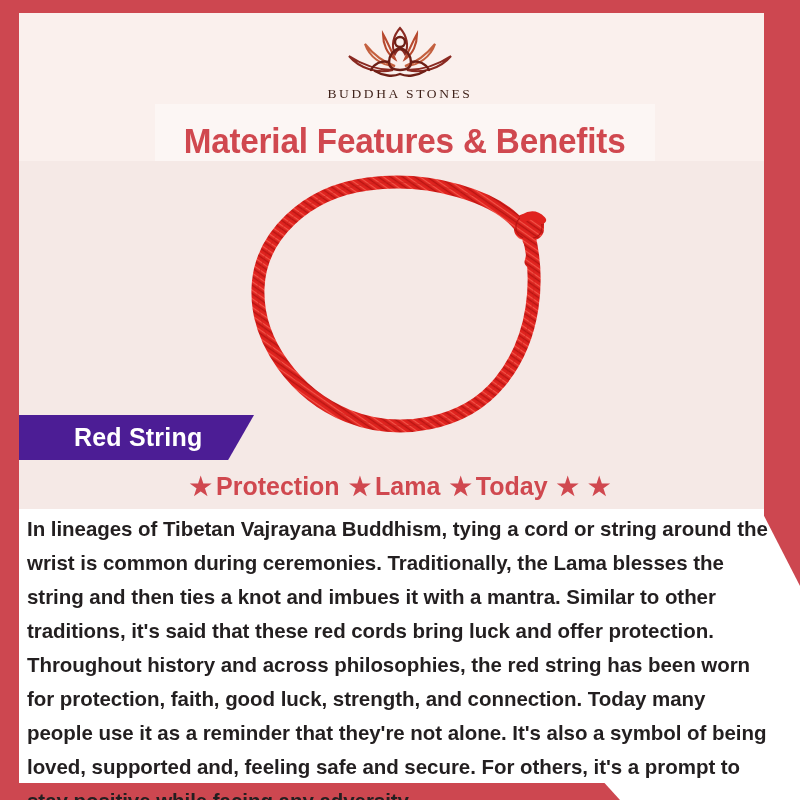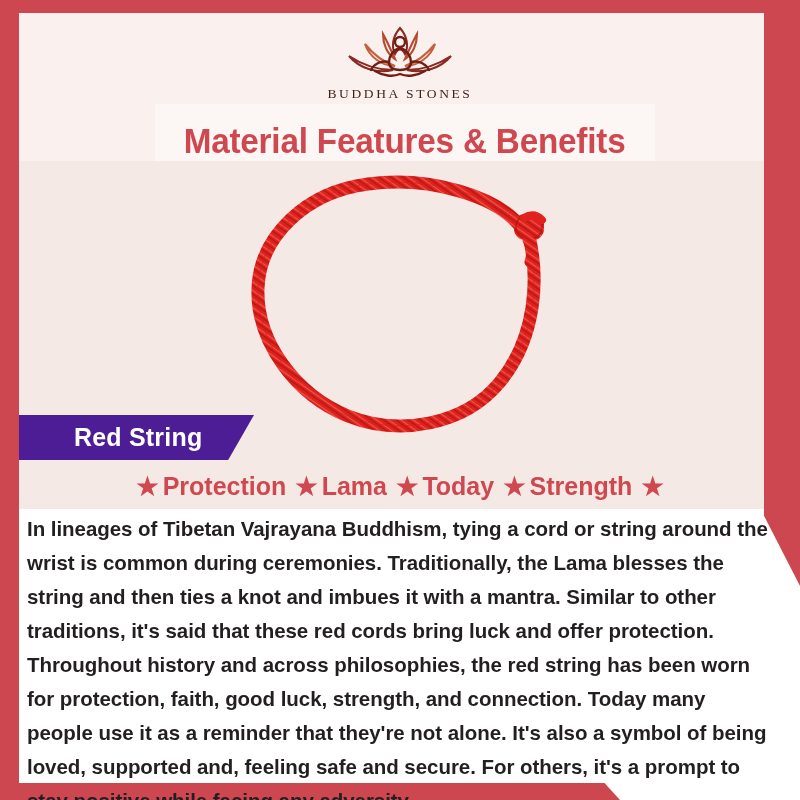--- a/index.html
+++ b/index.html
@@ -240,21 +240,20 @@
     <span class="benefit">
       <span class="star">★</span>
       <span>Lama</span>
     </span>
     <span class="benefit">
       <span class="star">★</span>
       <span>Today</span>
     </span>
     <span class="benefit">
       <span class="star">★</span>
-      <span>Strength</span>
     </span>
     <span class="benefit">
       <span class="star">★</span>
     </span>
   </div>
 
   <div class="body-copy">In lineages of Tibetan Vajrayana Buddhism, tying a cord or string around the wrist is common during ceremonies. Traditionally, the Lama blesses the string and then ties a knot and imbues it with a mantra. Similar to other traditions, it's said that these red cords bring luck and offer protection. Throughout history and across philosophies, the red string has been worn for protection, faith, good luck, strength, and connection. Today many people use it as a reminder that they're not alone. It's also a symbol of being loved, supported and, feeling safe and secure. For others, it's a prompt to stay positive while facing any adversity.</div>
 
 </div>
 

